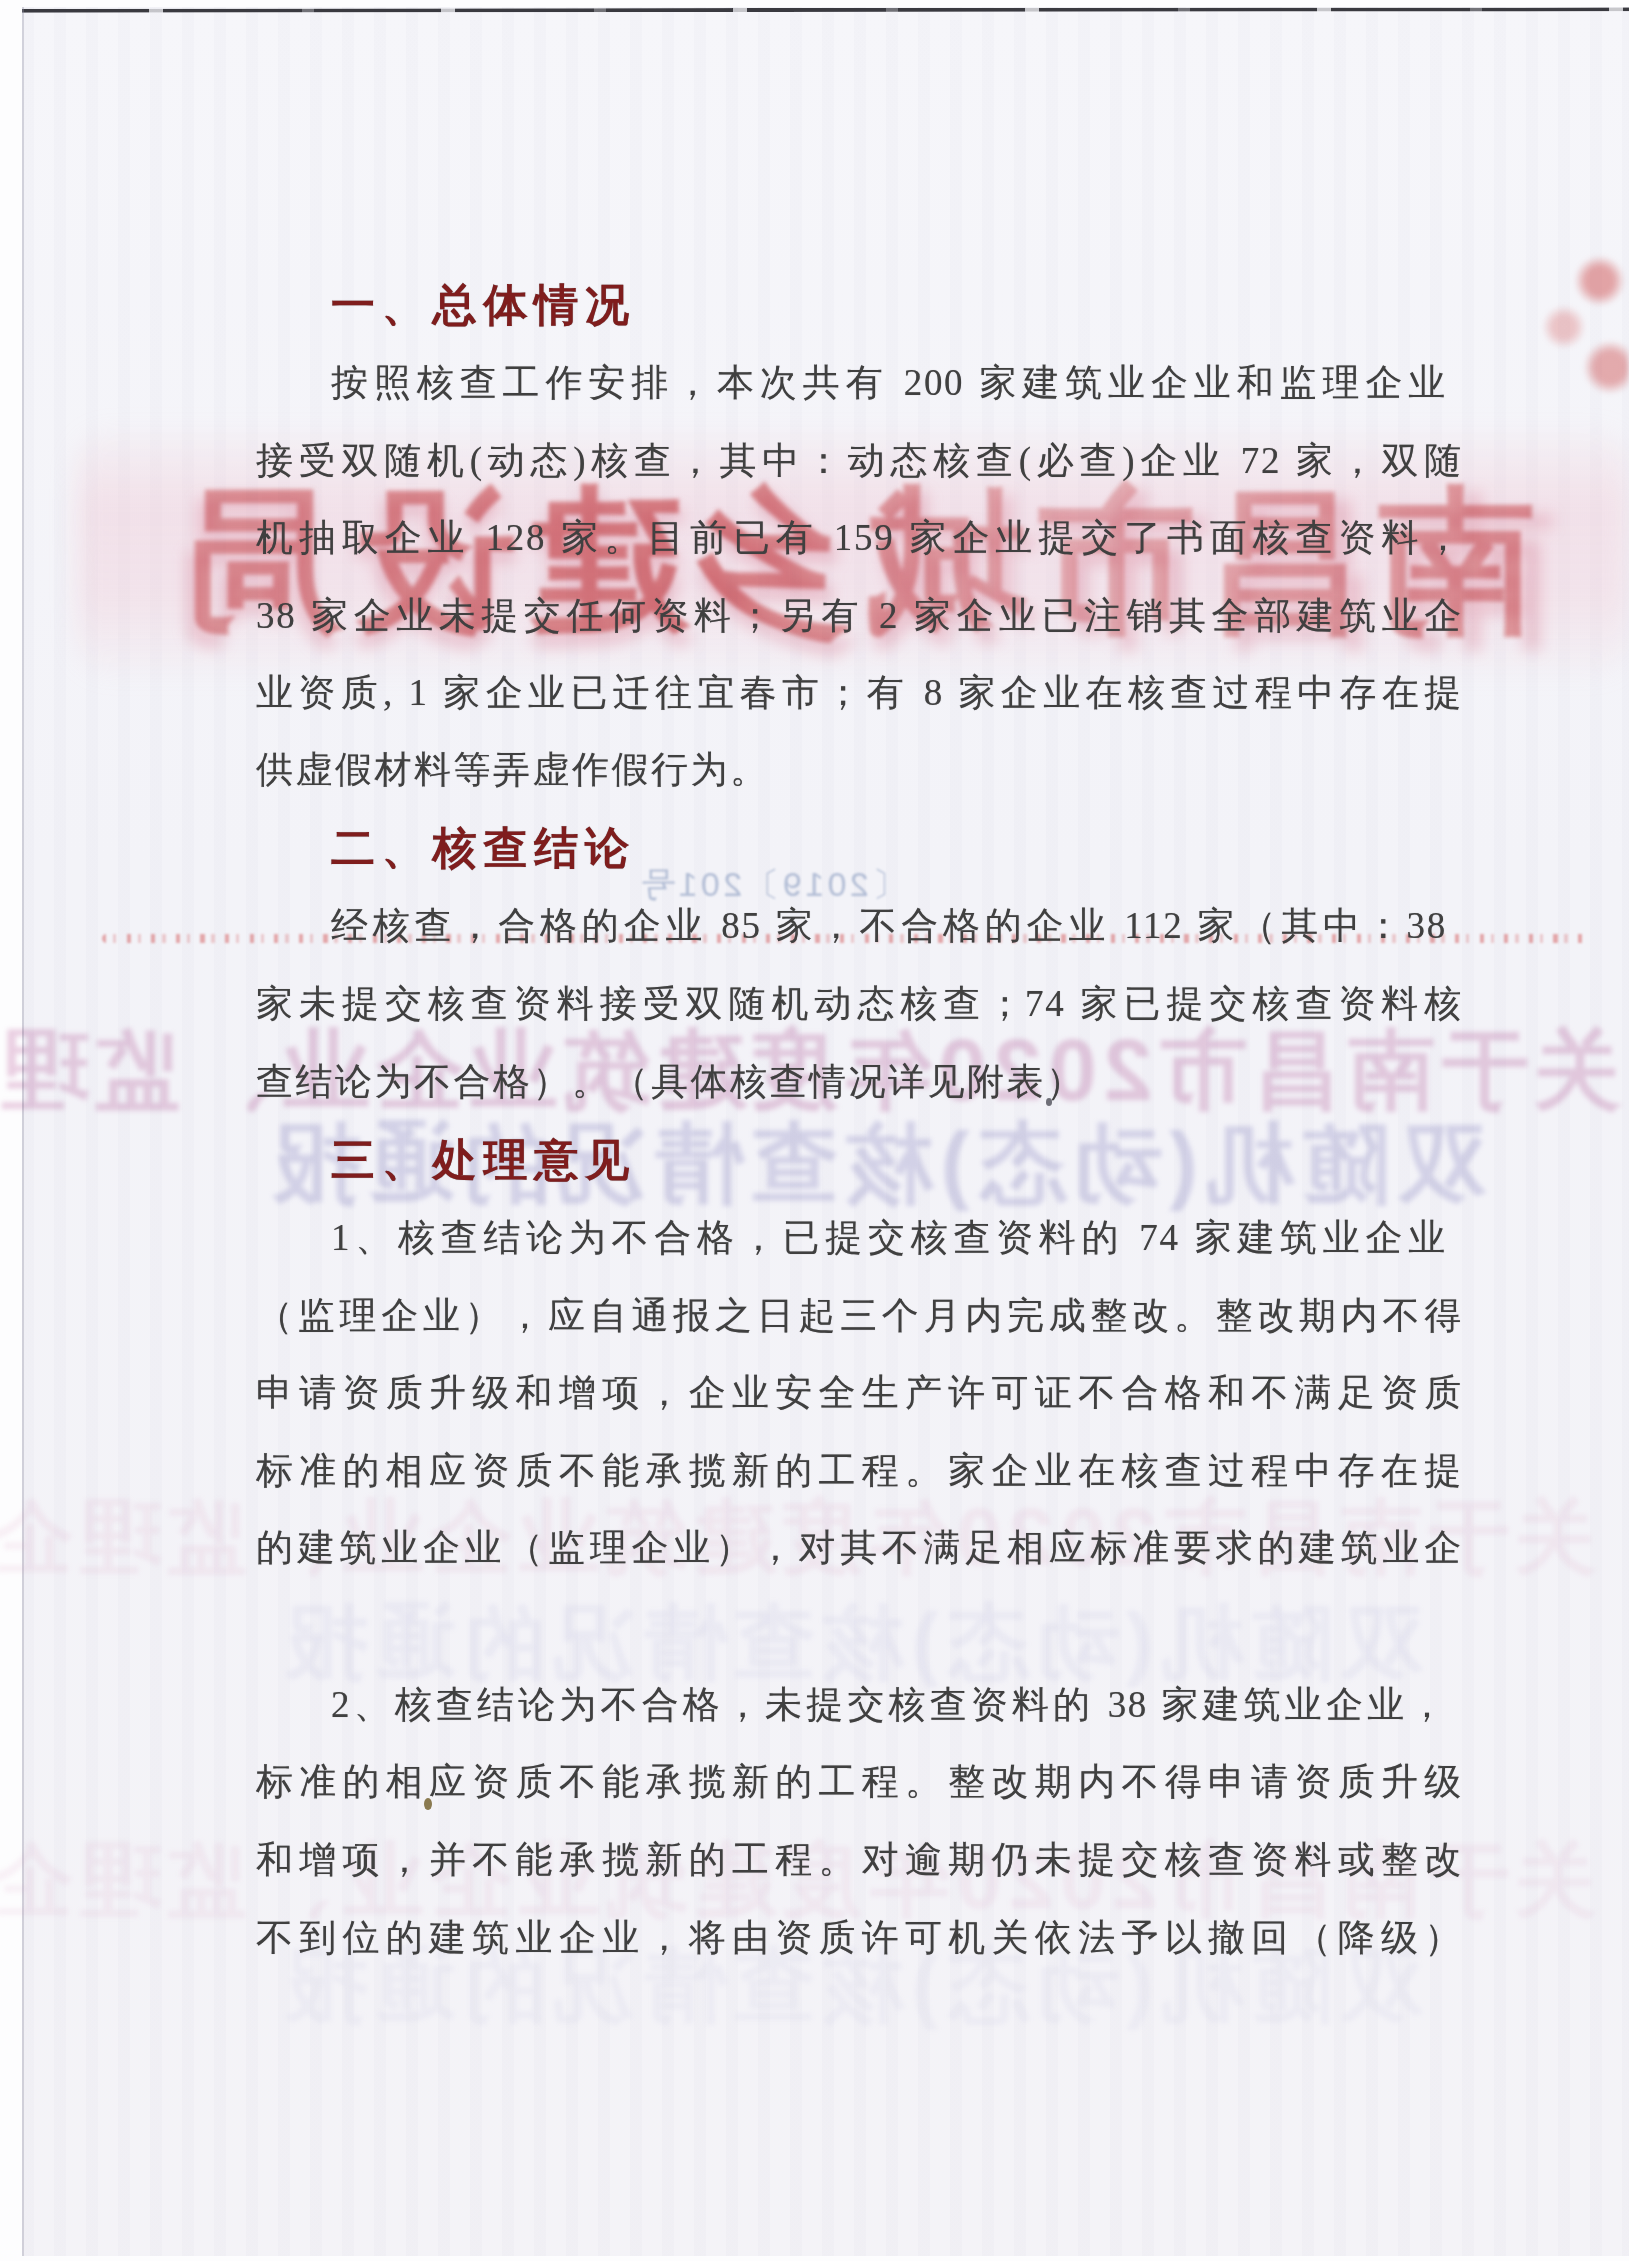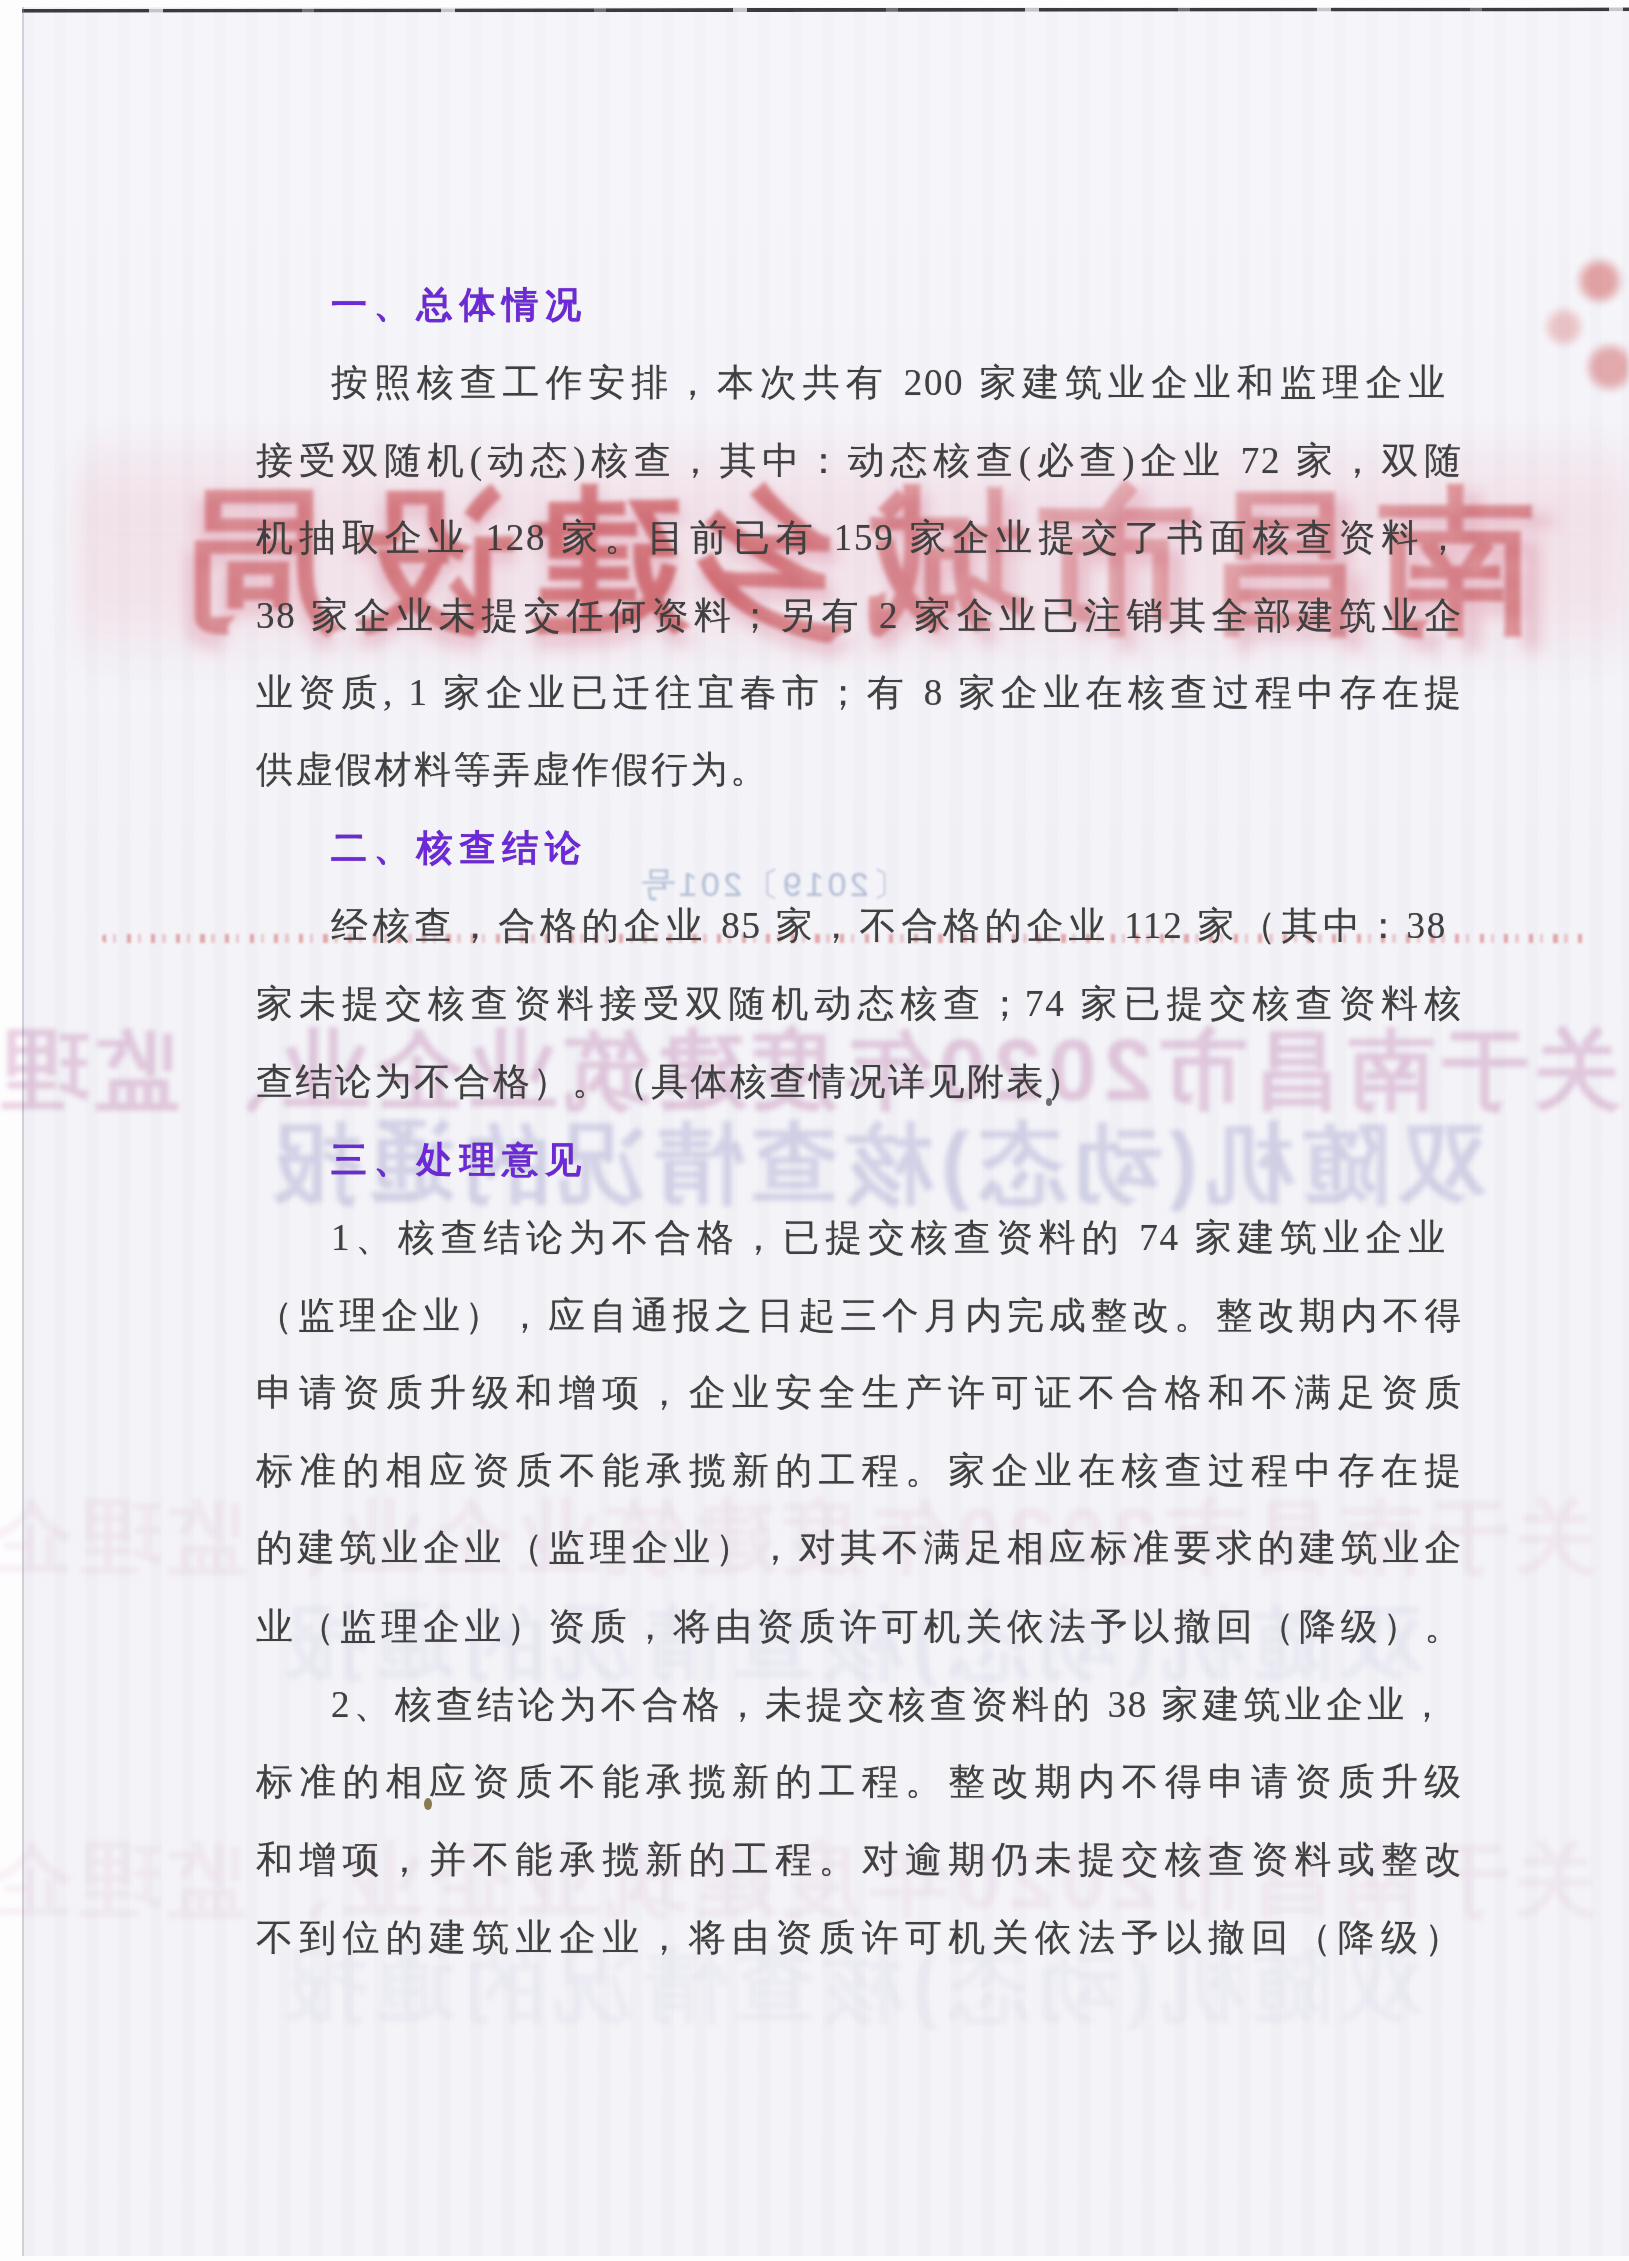--- a/index.html
+++ b/index.html
@@ -26,22 +26,22 @@
   
   .line{
     position:absolute;height:49px;line-height:48px;font-size:37px;color:#404040;
     letter-spacing:2.5px;white-space:nowrap;
     text-shadow:0 0 0.8px rgba(20,20,20,0.4);
   }
   .just{white-space:normal;text-align:justify;text-align-last:justify;letter-spacing:1.7px;}
   .lm{left:240px;width:1207px;margin-left:16px;}
   .ind{left:331px;width:1116px;}
   .hd{
-    position:absolute;left:331px;height:51px;line-height:48px;font-size:36px;font-weight:bold;
-    letter-spacing:6.8px;color:#6d28d9;white-space:nowrap;
+    position:absolute;left:331px;height:51px;line-height:48px;font-size:44px;font-weight:bold;
+    letter-spacing:6.8px;color:#7f1d1d;white-space:nowrap;
     font-family:"Liberation Sans","DejaVu Sans",sans-serif;
     text-shadow:0 0 0.8px rgba(0,0,0,0.5);
   }
 
   
   .ghost{
     position:absolute;pointer-events:none;white-space:nowrap;font-weight:bold;
     font-family:"Liberation Sans","DejaVu Sans",sans-serif;
     transform:scaleX(-1);text-align:center;
   }
@@ -129,21 +129,20 @@
   <div class="line ind just" style="top:902px">经核查，合格的企业 85 家，不合格的企业 112 家（其中：38</div>
   <div class="line lm just" style="top:980px">家未提交核查资料接受双随机动态核查；74 家已提交核查资料核</div>
   <div class="line lm" style="top:1058px">查结论为不合格）。（具体核查情况详见附表）</div>
 
   <div class="hd" style="top:1136px">三、处理意见</div>
   <div class="line ind just" style="top:1214px">1、核查结论为不合格，已提交核查资料的 74 家建筑业企业</div>
   <div class="line lm just" style="top:1292px">（监理企业），应自通报之日起三个月内完成整改。整改期内不得</div>
   <div class="line lm just" style="top:1369px">申请资质升级和增项，企业安全生产许可证不合格和不满足资质</div>
   <div class="line lm just" style="top:1447px">标准的相应资质不能承揽新的工程。家企业在核查过程中存在提</div>
   <div class="line lm just" style="top:1524px">的建筑业企业（监理企业），对其不满足相应标准要求的建筑业企</div>
-  <div class="line lm just" style="top:1603px">业（监理企业）资质，将由资质许可机关依法予以撤回（降级）。</div>
   <div class="line ind just" style="top:1681px">2、核查结论为不合格，未提交核查资料的 38 家建筑业企业，</div>
   <div class="line lm just" style="top:1758px">标准的相应资质不能承揽新的工程。整改期内不得申请资质升级</div>
   <div class="line lm just" style="top:1836px">和增项，并不能承揽新的工程。对逾期仍未提交核查资料或整改</div>
   <div class="line lm just" style="top:1914px">不到位的建筑业企业，将由资质许可机关依法予以撤回（降级）</div>
 
   <div class="speck speck-1"></div>
   <div class="speck speck-2"></div>
 </div>
 
 

